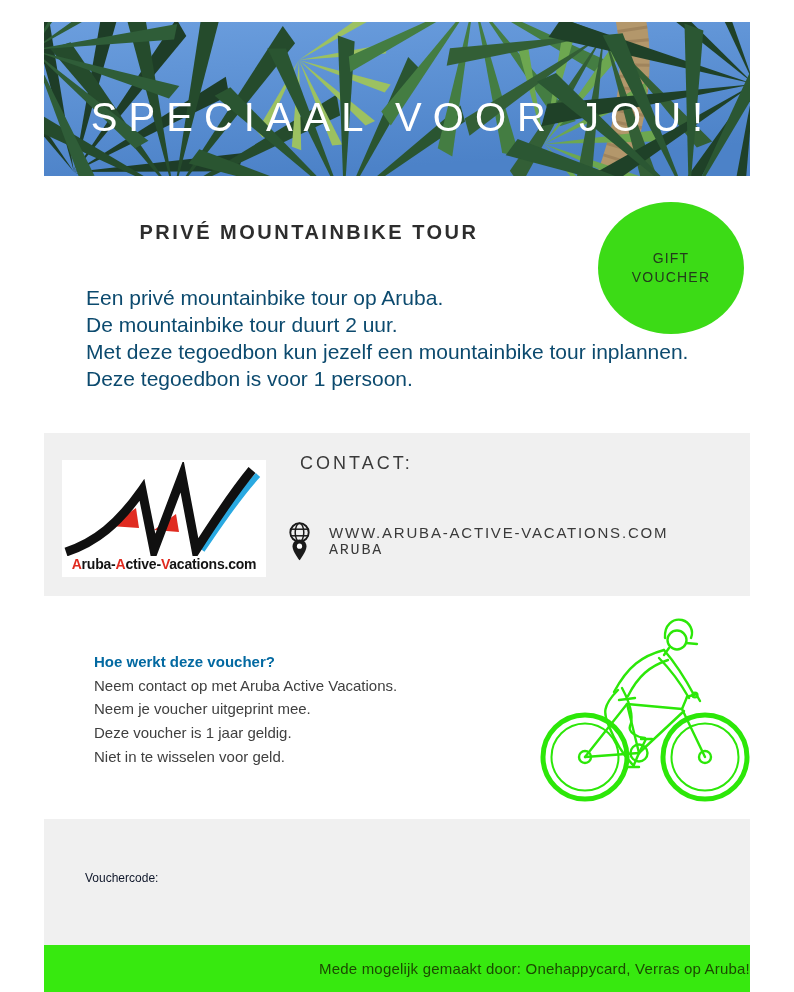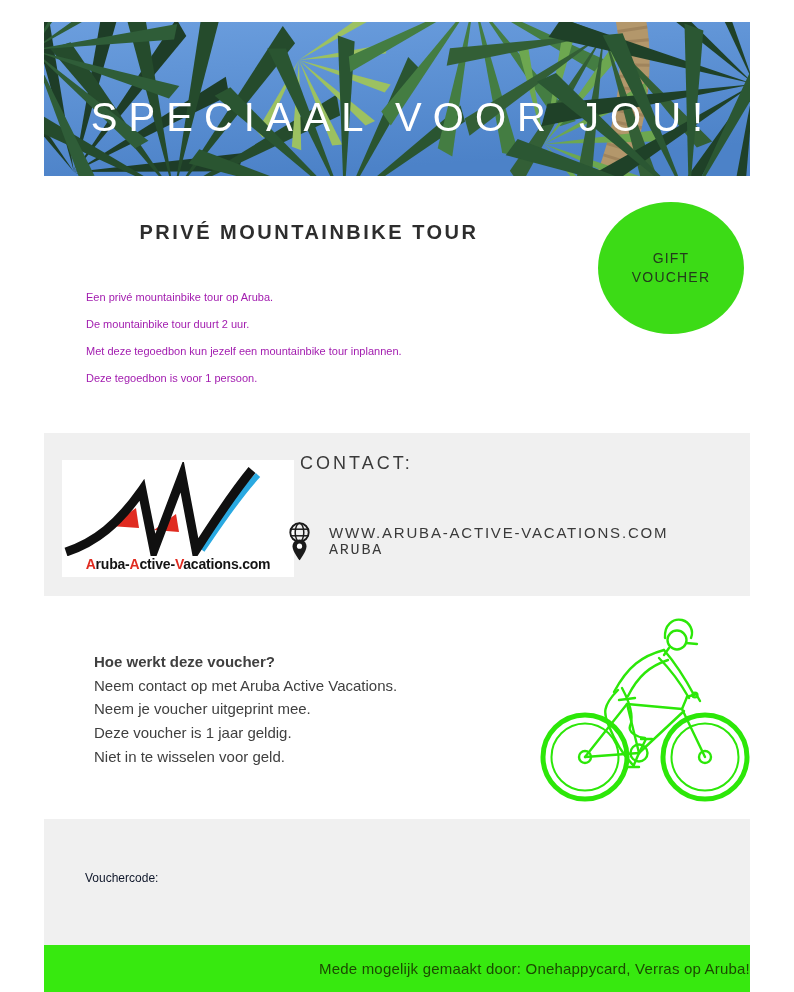--- a/index.html
+++ b/index.html
@@ -19,42 +19,42 @@
   
   .voucher-title{
     position:absolute;left:44px;top:221px;width:530px;text-align:center;
     font-size:20px;font-weight:700;letter-spacing:2.5px;color:#2d2d2d;white-space:nowrap;
   }
   .gift-badge{
     position:absolute;left:598px;top:202px;width:146px;height:132px;border-radius:50%;
     background:#3cdb16;display:flex;flex-direction:column;align-items:center;justify-content:center;
     color:#233c1c;font-size:14px;letter-spacing:1.2px;line-height:19px;font-weight:500;
   }
-  .description{position:absolute;left:86px;top:284px;font-size:11px;color:#a21caf;}
+  .description{position:absolute;left:86px;top:284px;font-size:21px;color:#0c4a6e;}
   .description p{margin:0;line-height:27px;}
   
   .contact-card{position:absolute;left:44px;top:433px;width:706px;height:163px;background:#f0f0f0;}
-  .brand-logo{position:absolute;left:18px;top:27px;width:204px;height:117px;background:#ffffff;padding-left:28px;}
+  .brand-logo{position:absolute;left:18px;top:27px;width:204px;height:117px;background:#ffffff;}
   .logo-wordmark{
     position:absolute;left:0;bottom:5px;width:100%;text-align:center;
     font-size:14px;font-weight:700;letter-spacing:-0.2px;color:#141414;white-space:nowrap;
   }
   .logo-red{color:#e02b20;}
   .contact-heading{
     position:absolute;left:256px;top:20px;font-size:18px;letter-spacing:3px;color:#3a3a3a;
   }
   .contact-row{position:absolute;left:244px;display:flex;align-items:center;gap:19px;}
   .contact-row .txt{font-size:15px;letter-spacing:1.8px;color:#3a3a3a;white-space:nowrap;}
   .row-phone{top:47px;height:26px;}
   .row-web{top:88px;height:22px;}
   .row-loc{top:105px;height:24px;font-family:Liberation Mono, monospace;}
   .icon-wrap{width:22px;display:flex;justify-content:center;}
   
   .how-block{position:absolute;left:94px;top:650px;font-size:15px;color:#3f3f3f;}
-  .how-heading{font-weight:700;color:#404040;margin:0 0 7px 0;line-height:22px;}
+  .how-heading{font-weight:700;color:#0369a1;margin:0 0 7px 0;line-height:22px;}
   .how-block p{margin:0;line-height:23.7px;}
   .cyclist{position:absolute;left:536px;top:610px;}
   
   .code-box{position:absolute;left:44px;top:819px;width:706px;height:126px;background:#f0f0f0;}
   .code-label{position:absolute;left:41px;top:52px;font-size:12px;color:#0f172a;}
   
   .footer-bar{
     position:absolute;left:44px;top:945px;width:706px;height:47px;background:#37e90f;
     display:flex;align-items:center;justify-content:flex-end;
   }

